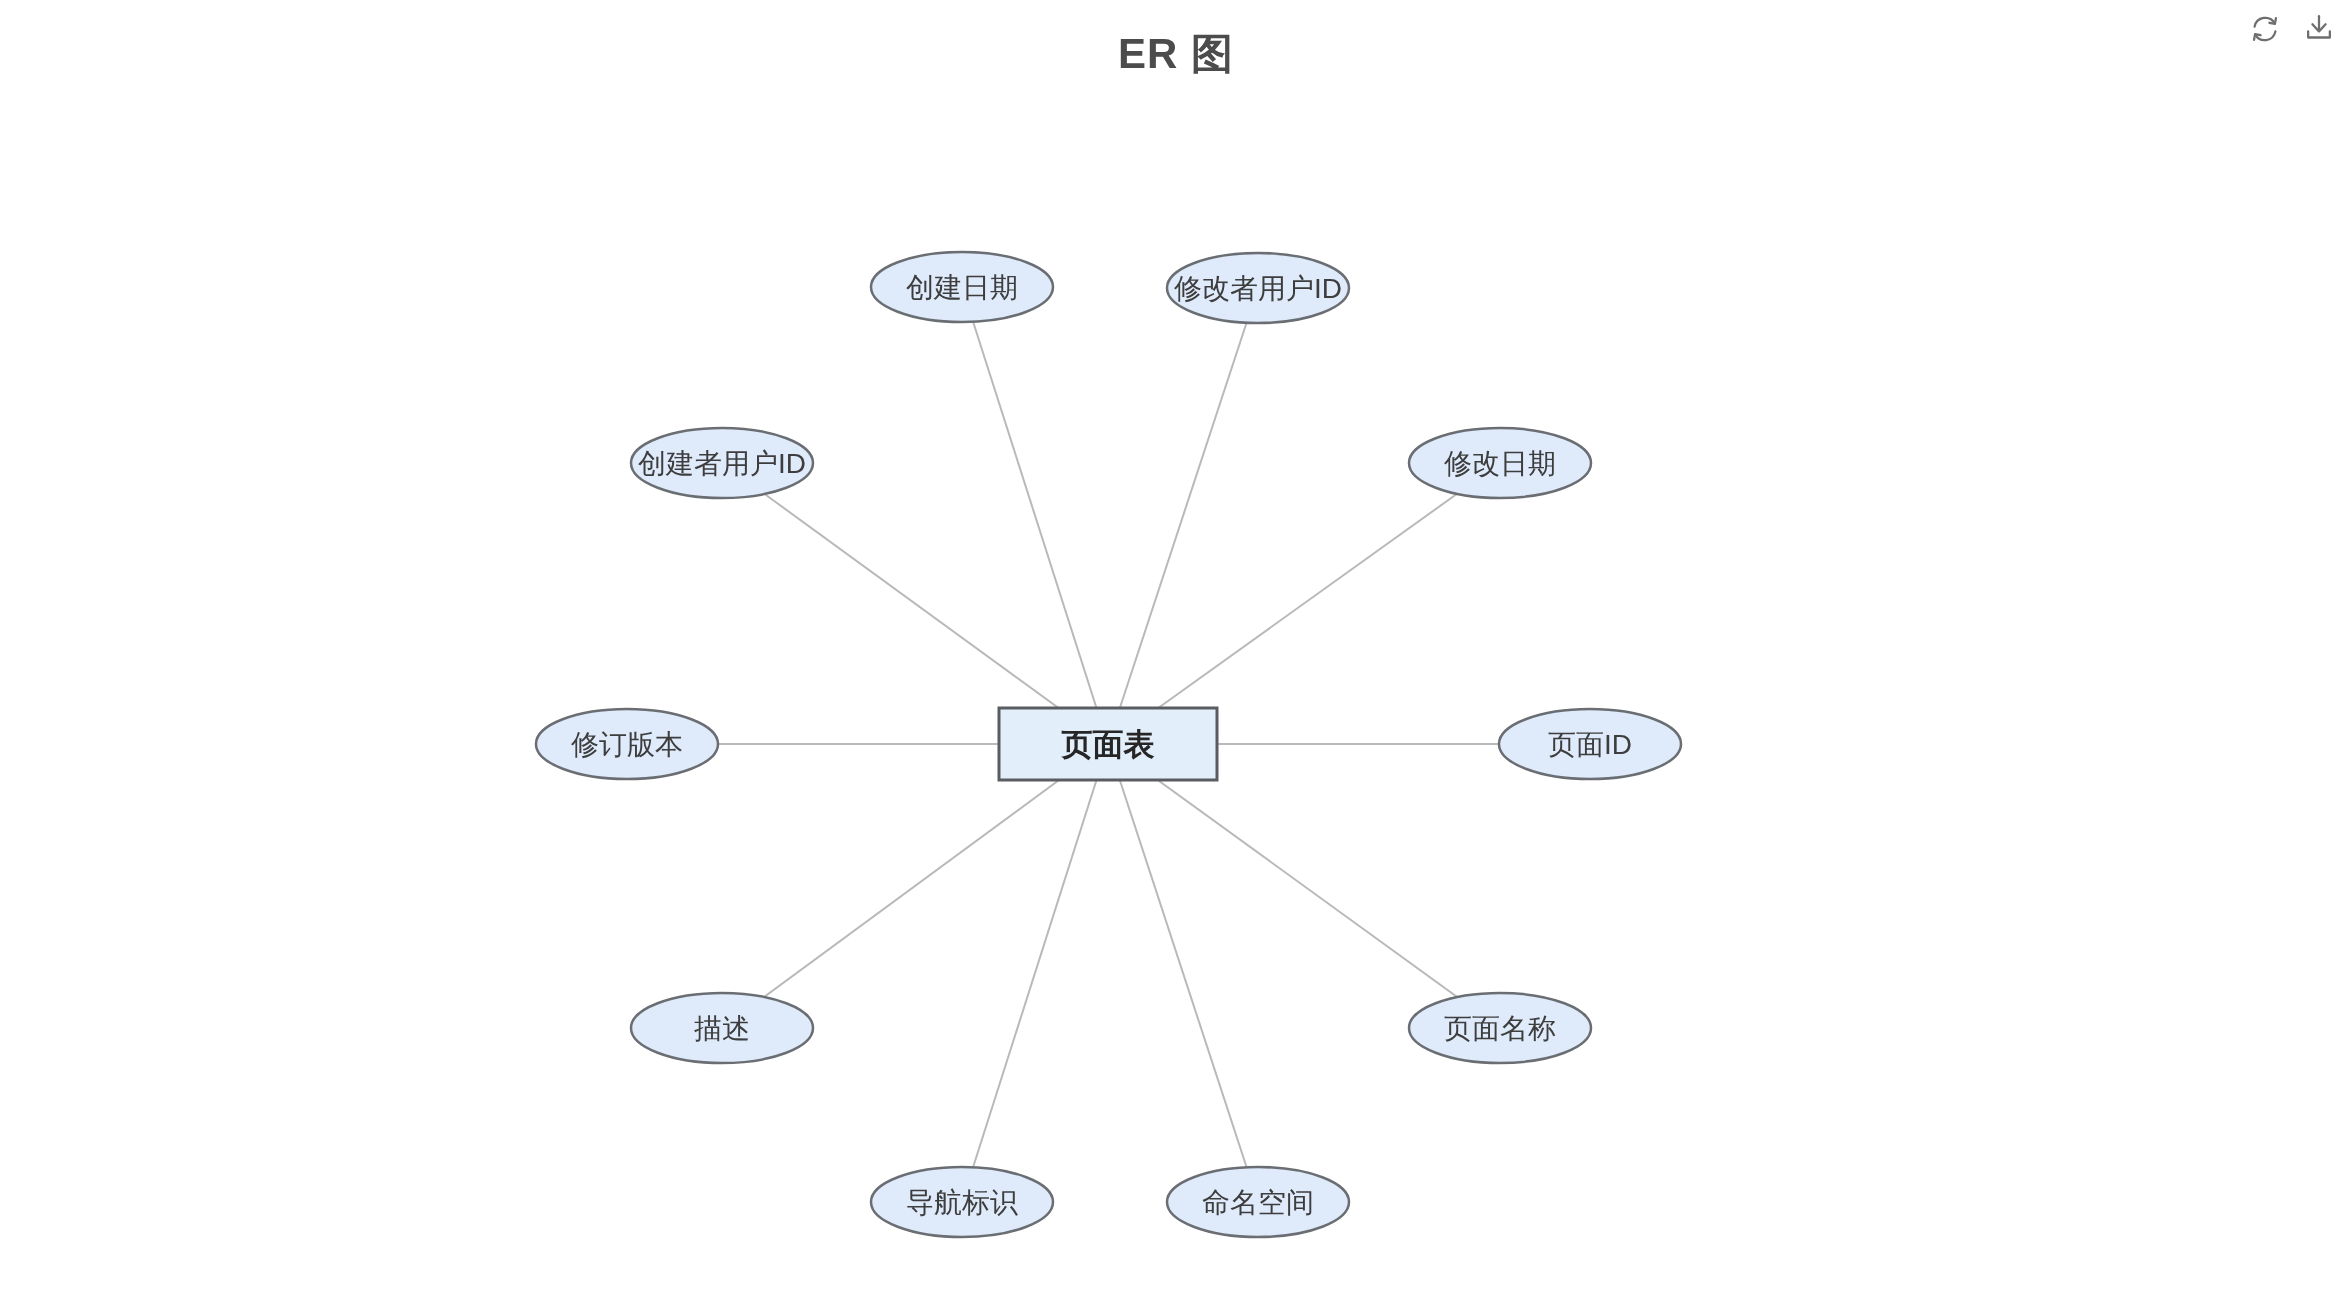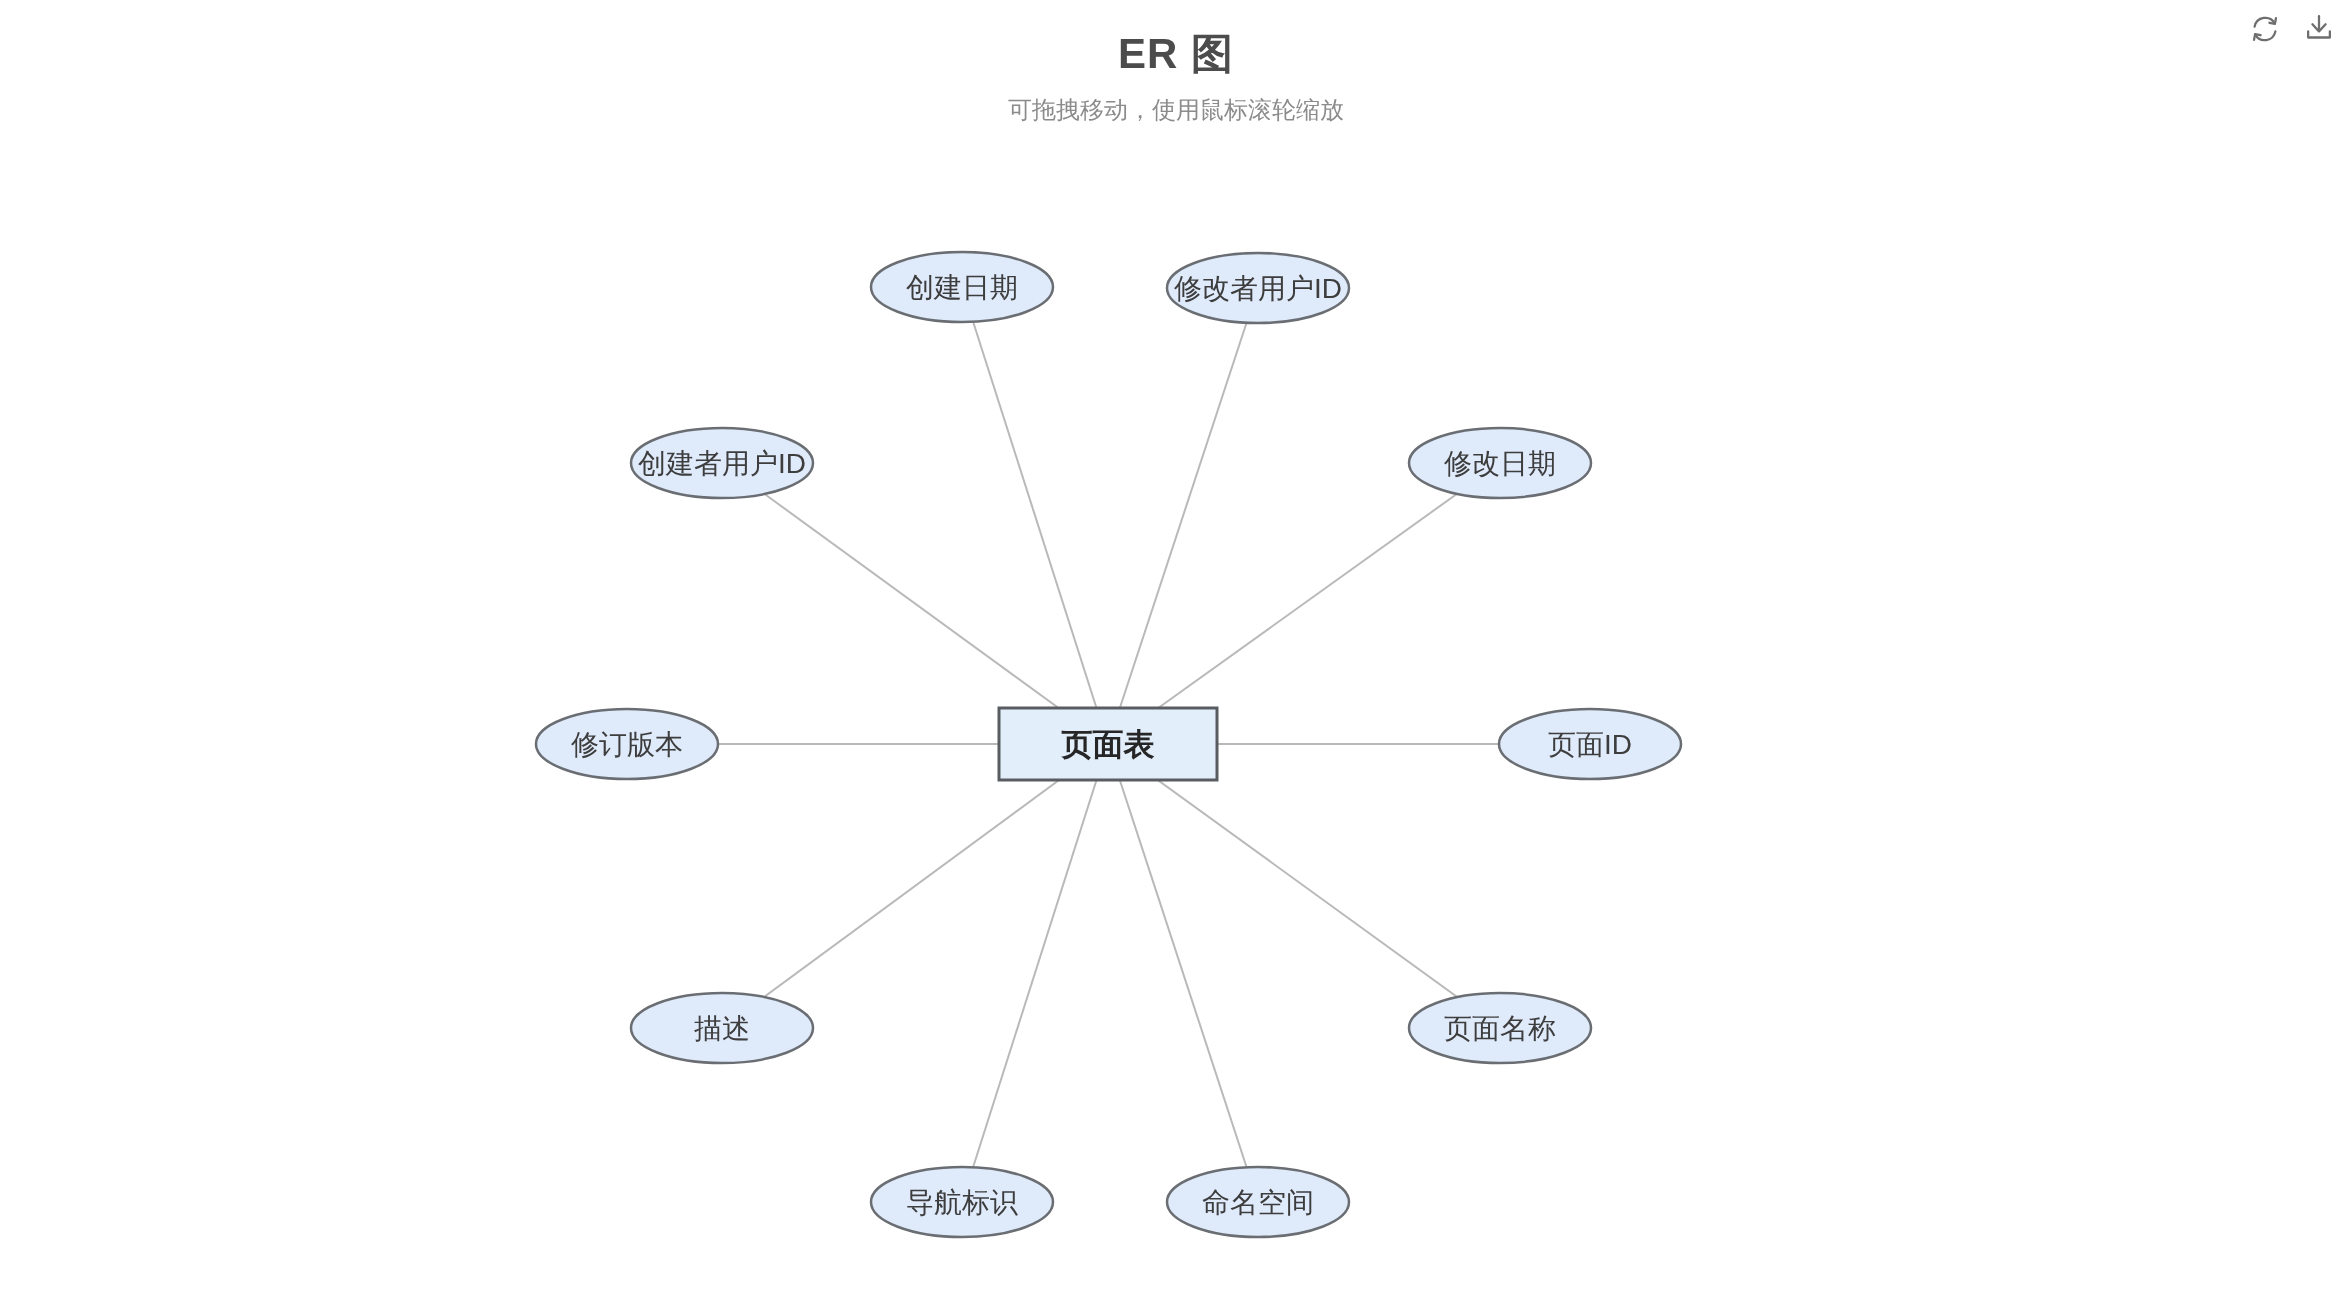--- a/index.html
+++ b/index.html
@@ -147,21 +147,20 @@
         <text x="1258" y="1212" fill="#3d3d3d" class="node-label">命名空间</text>
       </g>
       <g style="cursor: move;">
         <rect x="999" y="708" width="218" height="72" fill="#e3eefb" stroke="#595c61" stroke-width="3"></rect>
         <text x="1108" y="755" fill="#262626" class="entity-label">页面表</text>
       </g>
     </svg>
 
   <div class="header">
     <h1 style="color: rgb(76, 76, 76);">ER 图</h1>
-    <p style="color: rgb(139, 139, 139);">可拖拽移动，使用鼠标滚轮缩放</p>
   </div>
 
   <div class="toolbar">
     <button class="icon-btn">
       <svg viewBox="0 0 36 36">
         <path d="M 7 15.5 A 11.5 11.5 0 0 1 28.4 12.2"></path>
         <polyline points="29.6,6.6 28.5,12.5 22.7,11.4"></polyline>
         <path d="M 29 20.5 A 11.5 11.5 0 0 1 7.6 23.8"></path>
         <polyline points="6.4,29.4 7.5,23.5 13.3,24.6"></polyline>
       </svg>

